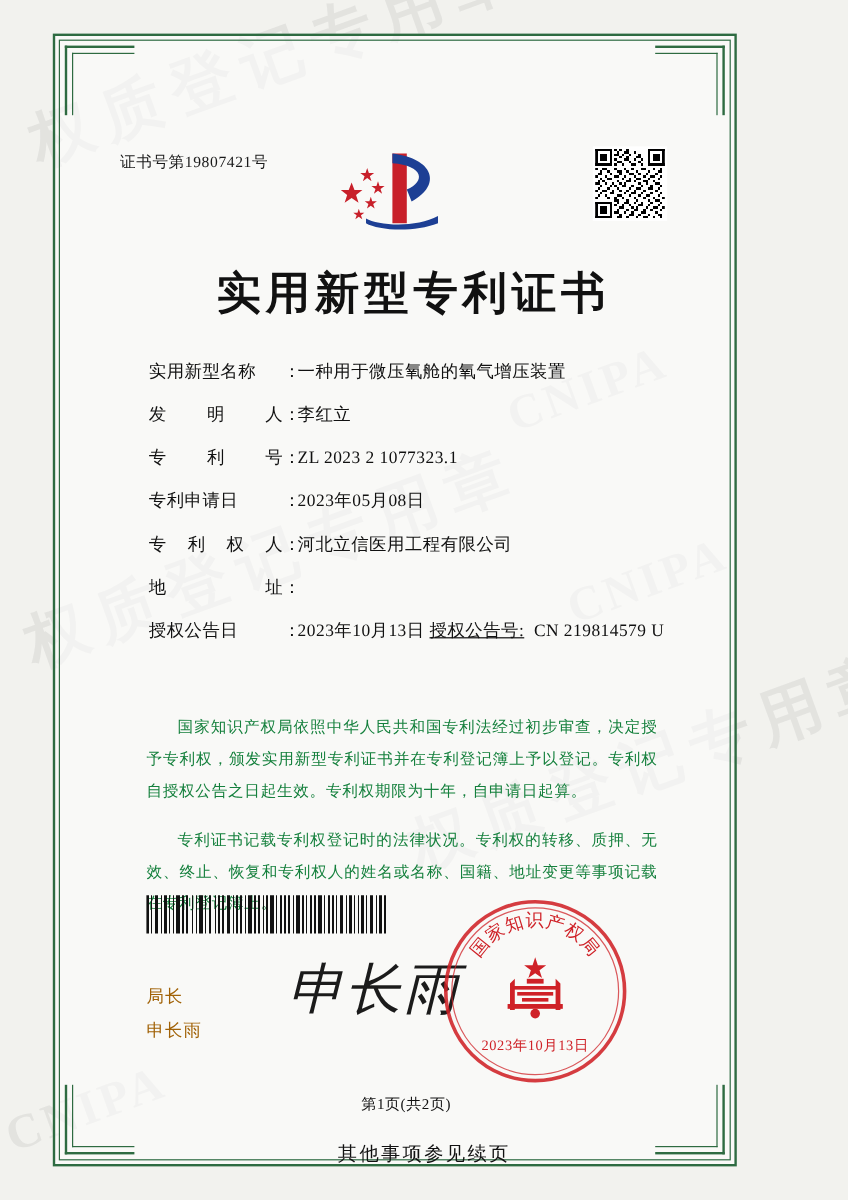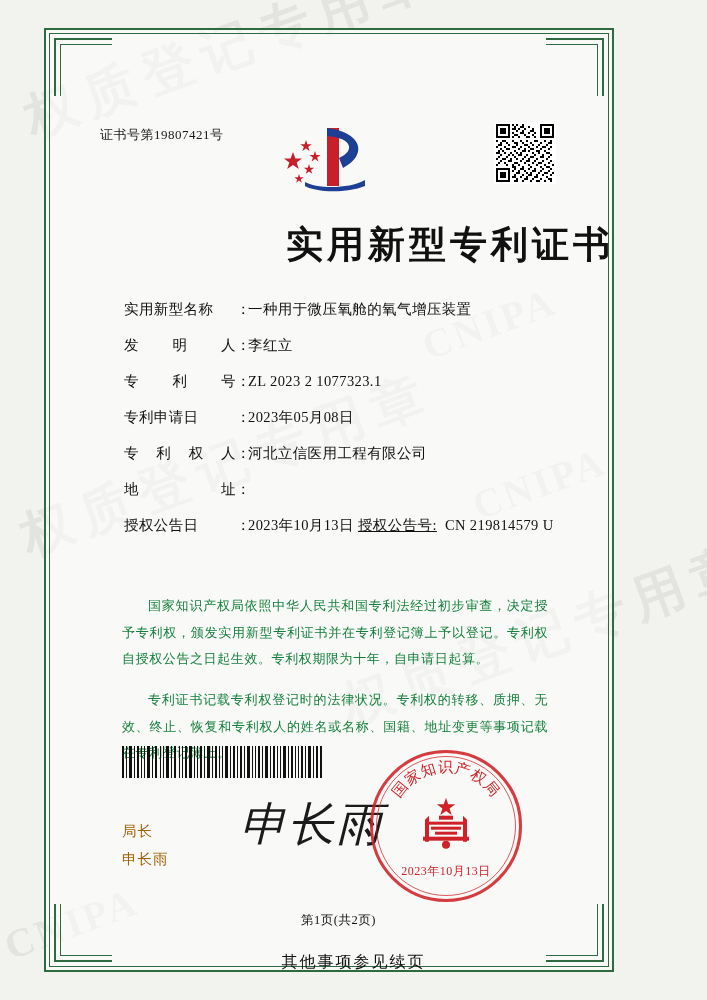--- a/index.html
+++ b/index.html
@@ -99,21 +99,21 @@
     padding: 2px;
     box-sizing: border-box;
   }
 
   
   .title {
     position: absolute;
     top: 192px;
     left: 0;
     right: 0;
-    text-align: right;
+    text-align: center;
     font-size: 37px;
     font-weight: bold;
     letter-spacing: 4px;
     color: #111;
     font-family: "Liberation Serif", "DejaVu Serif", serif;
     padding-left: 31px;
   }
 
   
   .fields {

